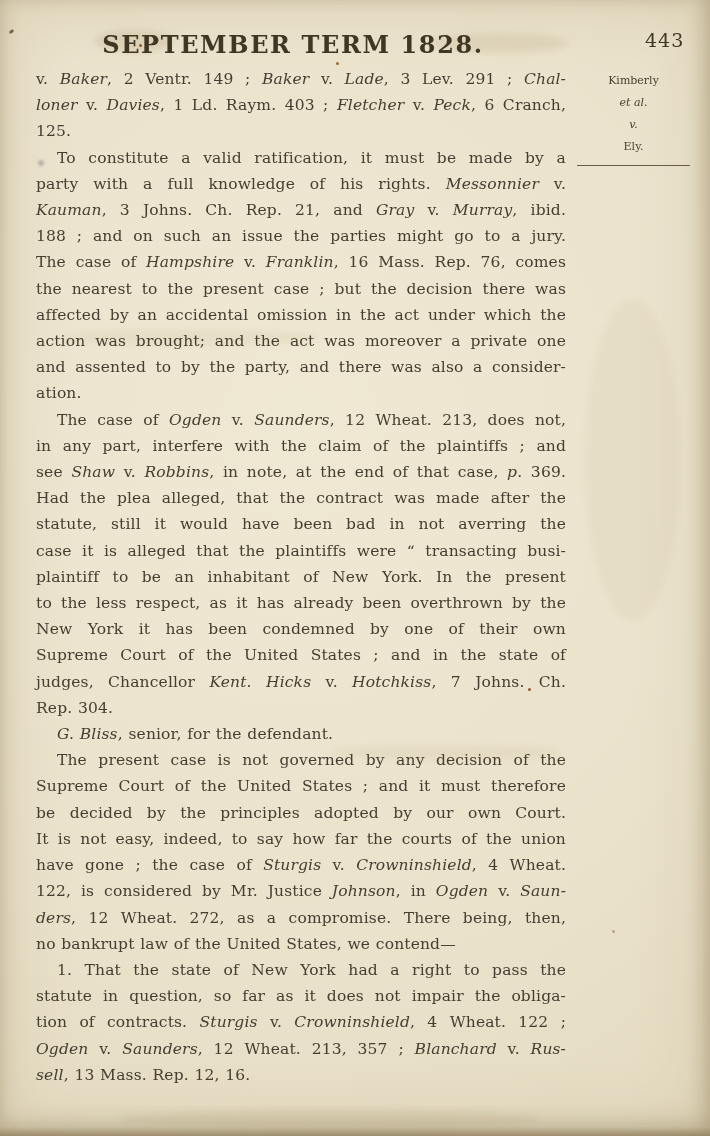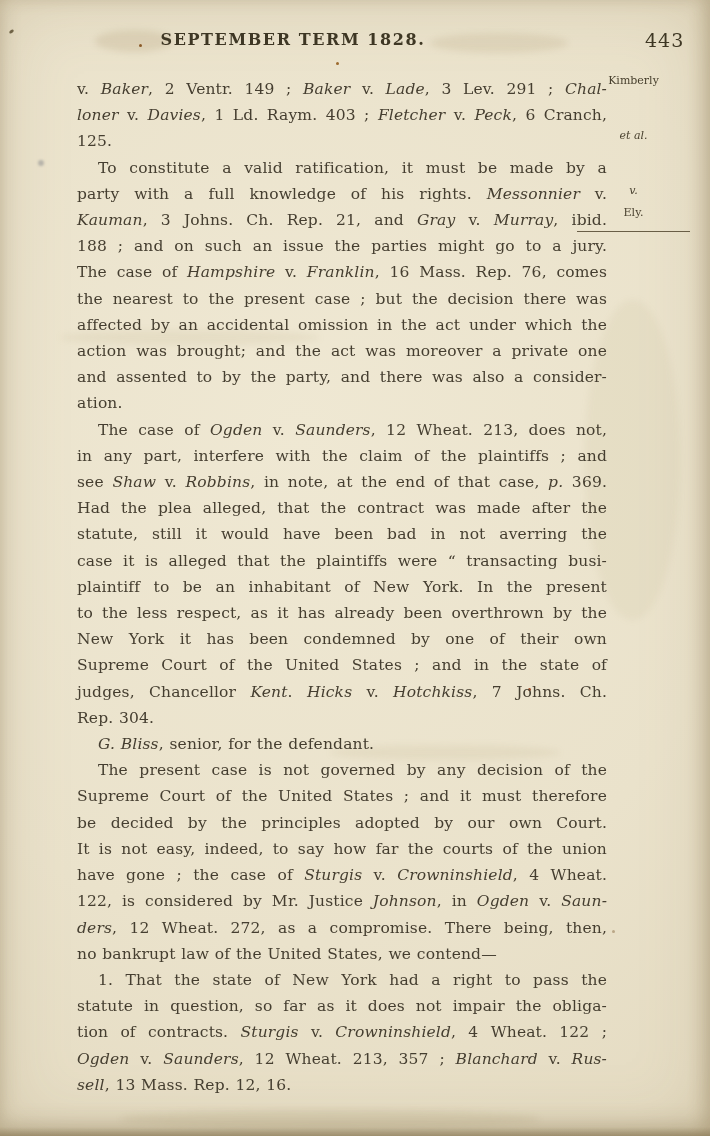--- a/index.html
+++ b/index.html
@@ -15,45 +15,45 @@
       radial-gradient(ellipse 130% 90% at 42% 38%,
         #efe8d3 0%, #eae2cb 50%, #e5dcc3 76%, #ddd2b5 95%, #d3c7a5 100%);
     box-shadow:
       inset 0 0 70px rgba(150,128,85,.22),
       inset 0 -12px 20px rgba(115,96,58,.28),
       inset -8px 0 16px rgba(140,118,75,.18);
   }
   .running-head {
     position: absolute; top: 30px; left: 28px; width: 530px;
     text-align: center;
-    font-size: 16px; font-weight: bold;
+    font-size: 24px; font-weight: bold;
     letter-spacing: 1.6px;
     color: #3e3724;
   }
   .folio {
     position: absolute; top: 29px; left: 645px; width: 46px;
     font-size: 19px; font-weight: normal; letter-spacing: 1px;
     color: #3e3724;
   }
-  .body-text { position: absolute; left: 36px; top: 76px; width: 530px; margin-left: 41px; }
+  .body-text { position: absolute; left: 36px; top: 66px; width: 530px; }
   .line {
     font-size: 15.5px; line-height: 26.2px;
     color: #453e30;
     letter-spacing: .15px; word-spacing: .6px;
     text-align: justify; text-align-last: justify;
   }
   .line.last { text-align-last: left; }
   .line.indent { text-indent: 21px; }
   .line i { font-style: italic; }
   .margin-note {
     position: absolute; left: 577px; top: 70px; width: 113px;
     text-align: center; color: #473f2d;
   }
   .mn-line { font-size: 11px; line-height: 22px; }
-  .mn-line.it { font-style: italic; margin-top: 33px; }
+  .mn-line.it { font-style: italic; }
   .mn-rule { margin-top: 7px; height: 0; border-top: 1.3px solid rgba(82,71,47,.85); }
   .ghost {
     position: absolute; border-radius: 50%;
     filter: blur(3px); pointer-events: none;
   }
   .speck { position: absolute; border-radius: 50%; pointer-events: none; }
   .edge-bottom {
     position: absolute; left: 0; right: 0; bottom: 0; height: 9px;
     background: linear-gradient(to bottom, rgba(118,98,58,0), rgba(105,87,50,.38));
   }

